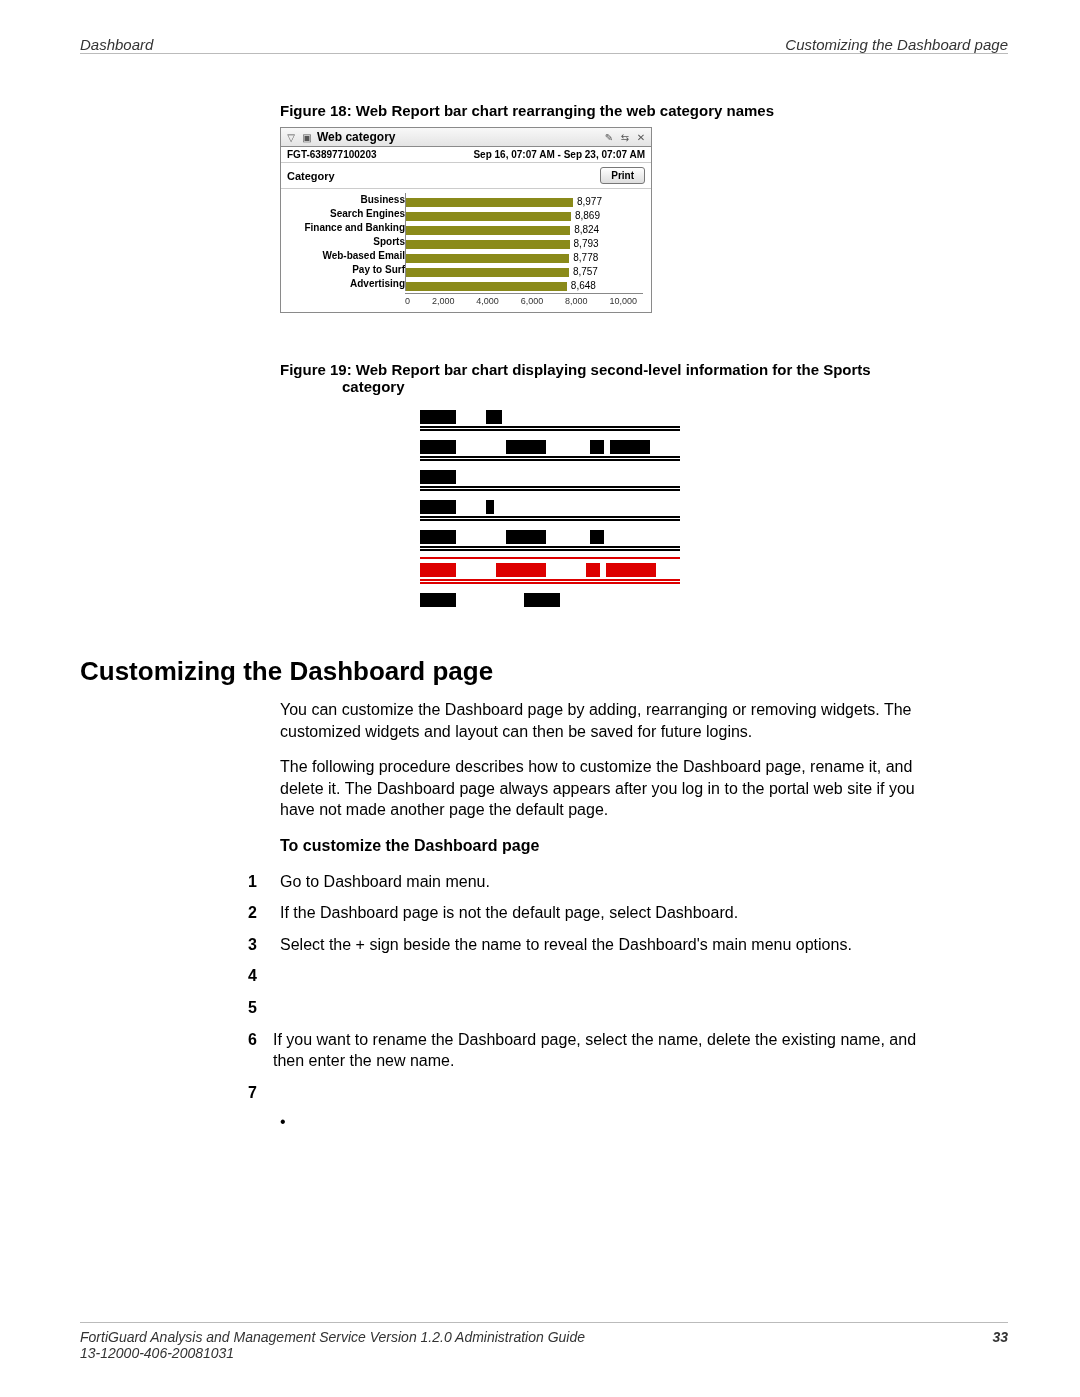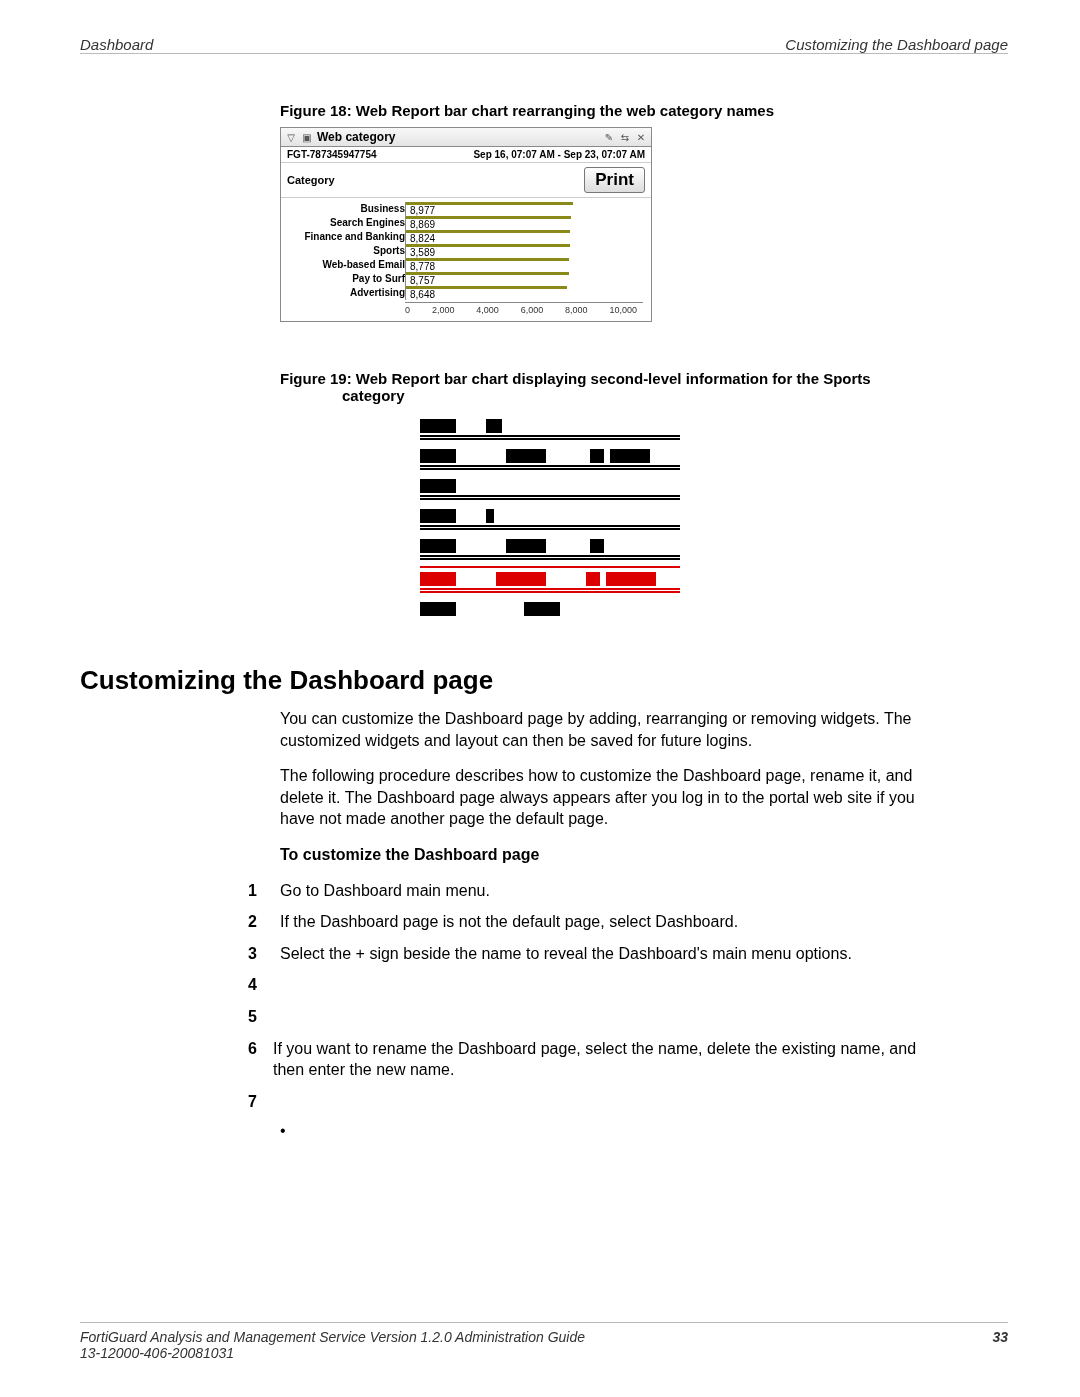--- a/index.html
+++ b/index.html
@@ -75,21 +75,21 @@
     align-items: center;
     padding: 4px 6px;
     border-bottom: 1px solid #ccc;
   }
   .widget-row2 .catlbl { font-weight: bold; font-size:11px; }
   .print-btn {
     border: 1px solid #777;
     border-radius: 3px;
     background: linear-gradient(#fff,#ddd);
     padding: 2px 10px;
-    font-size: 17px;
+    font-size: 10px;
     font-weight: bold;
     cursor: pointer;
   }
   .chart-area {
     display:flex;
     padding: 4px 6px 2px 6px;
   }
   .chart-labels {
     width: 118px;
     text-align: right;
@@ -98,22 +98,21 @@
   }
   .chart-labels div { height: 14px; line-height:14px; white-space:nowrap;}
   .chart-bars {
     flex:1;
     position: relative;
     border-left: 1px solid #888;
   }
   .chart-row {
     height: 14px;
     display:flex;
-    align-items: flex-start;
-    flex-direction: column;
+    align-items: flex-end;
   }
   .bar {
     height: 9px;
     background: #8a8a1a; 
   }
   .bar-val {
     font-size:10px;
     margin-left: 4px;
   }
   .chart-axis {
@@ -224,21 +223,21 @@
   <div class="widget">
     <div class="widget-titlebar">
       <span class="mini-icon">▽</span>
       <span class="mini-icon">▣</span>
       <span class="title">Web category</span>
       <span class="mini-icon">✎</span>
       <span class="mini-icon">⇆</span>
       <span class="mini-icon">✕</span>
     </div>
     <div class="widget-sub">
-      <span class="devid">FGT-787345947754</span>
+      <span class="devid">FGT-638977100203</span>
       <span class="range">Sep 16, 07:07 AM - Sep 23, 07:07 AM</span>
     </div>
     <div class="widget-row2">
       <span class="catlbl">Category</span>
       <span class="print-btn">Print</span>
     </div>
 
     <div class="chart-area">
       <div class="chart-labels" id="chart-labels">
           <div>Business</div>
@@ -257,21 +256,21 @@
           <div class="chart-row">
             <div class="bar" style="width: 164.963px;"></div>
             <span class="bar-val">8,869</span>
           </div>
           <div class="chart-row">
             <div class="bar" style="width: 164.126px;"></div>
             <span class="bar-val">8,824</span>
           </div>
           <div class="chart-row">
             <div class="bar" style="width: 163.55px;"></div>
-            <span class="bar-val">3,589</span>
+            <span class="bar-val">8,793</span>
           </div>
           <div class="chart-row">
             <div class="bar" style="width: 163.271px;"></div>
             <span class="bar-val">8,778</span>
           </div>
           <div class="chart-row">
             <div class="bar" style="width: 162.88px;"></div>
             <span class="bar-val">8,757</span>
           </div>
           <div class="chart-row">

